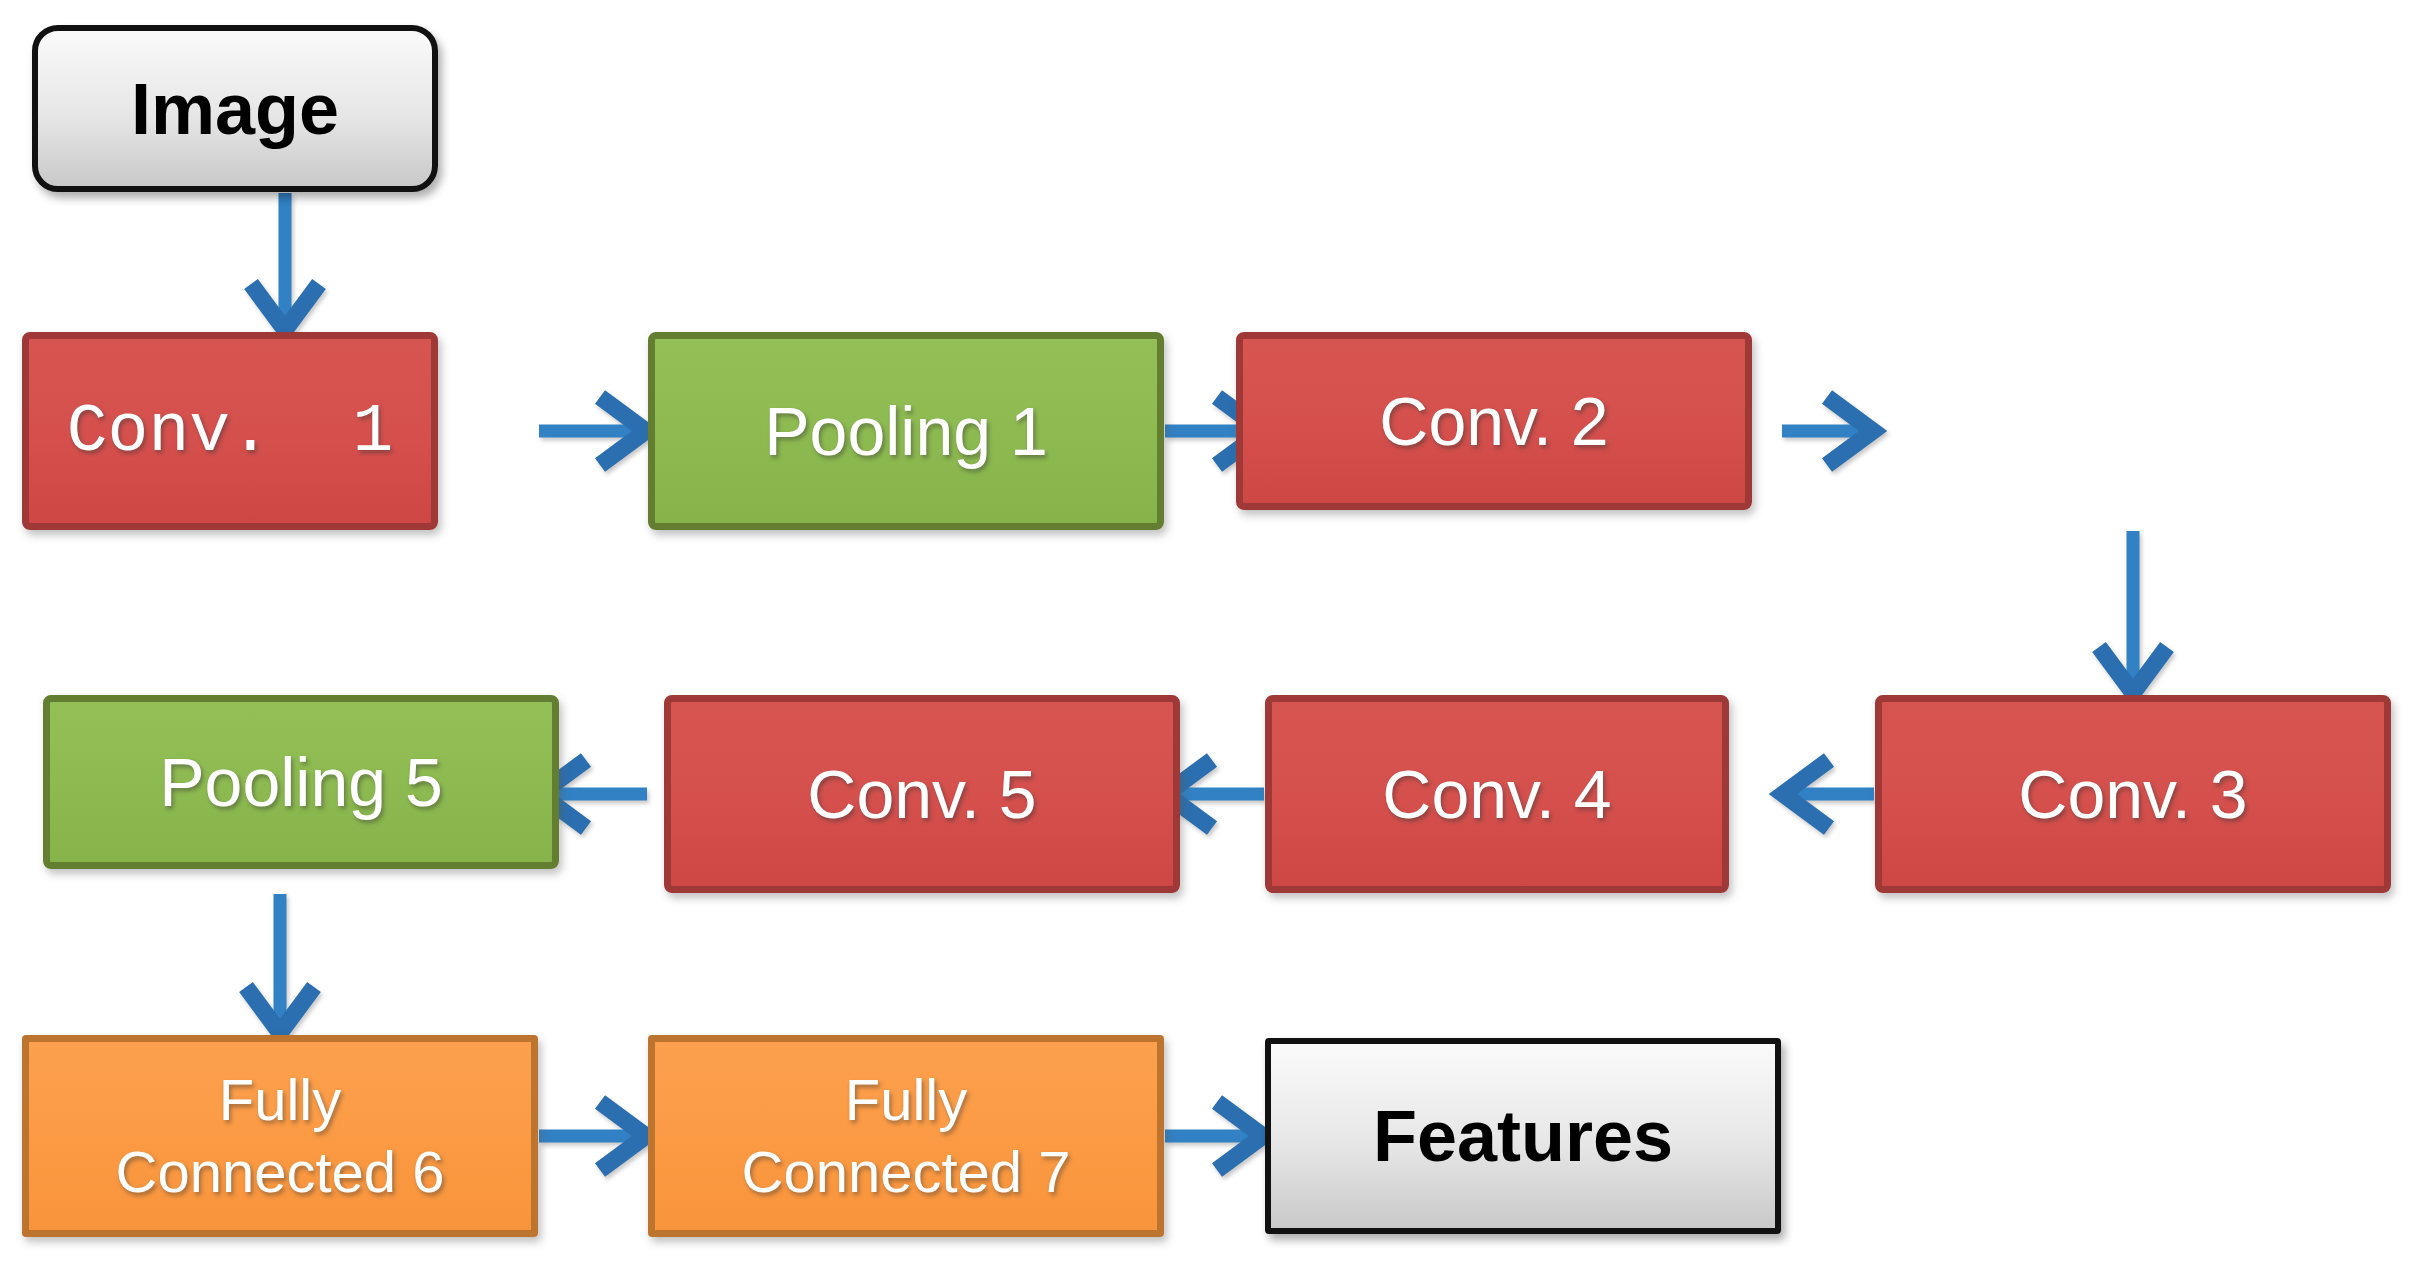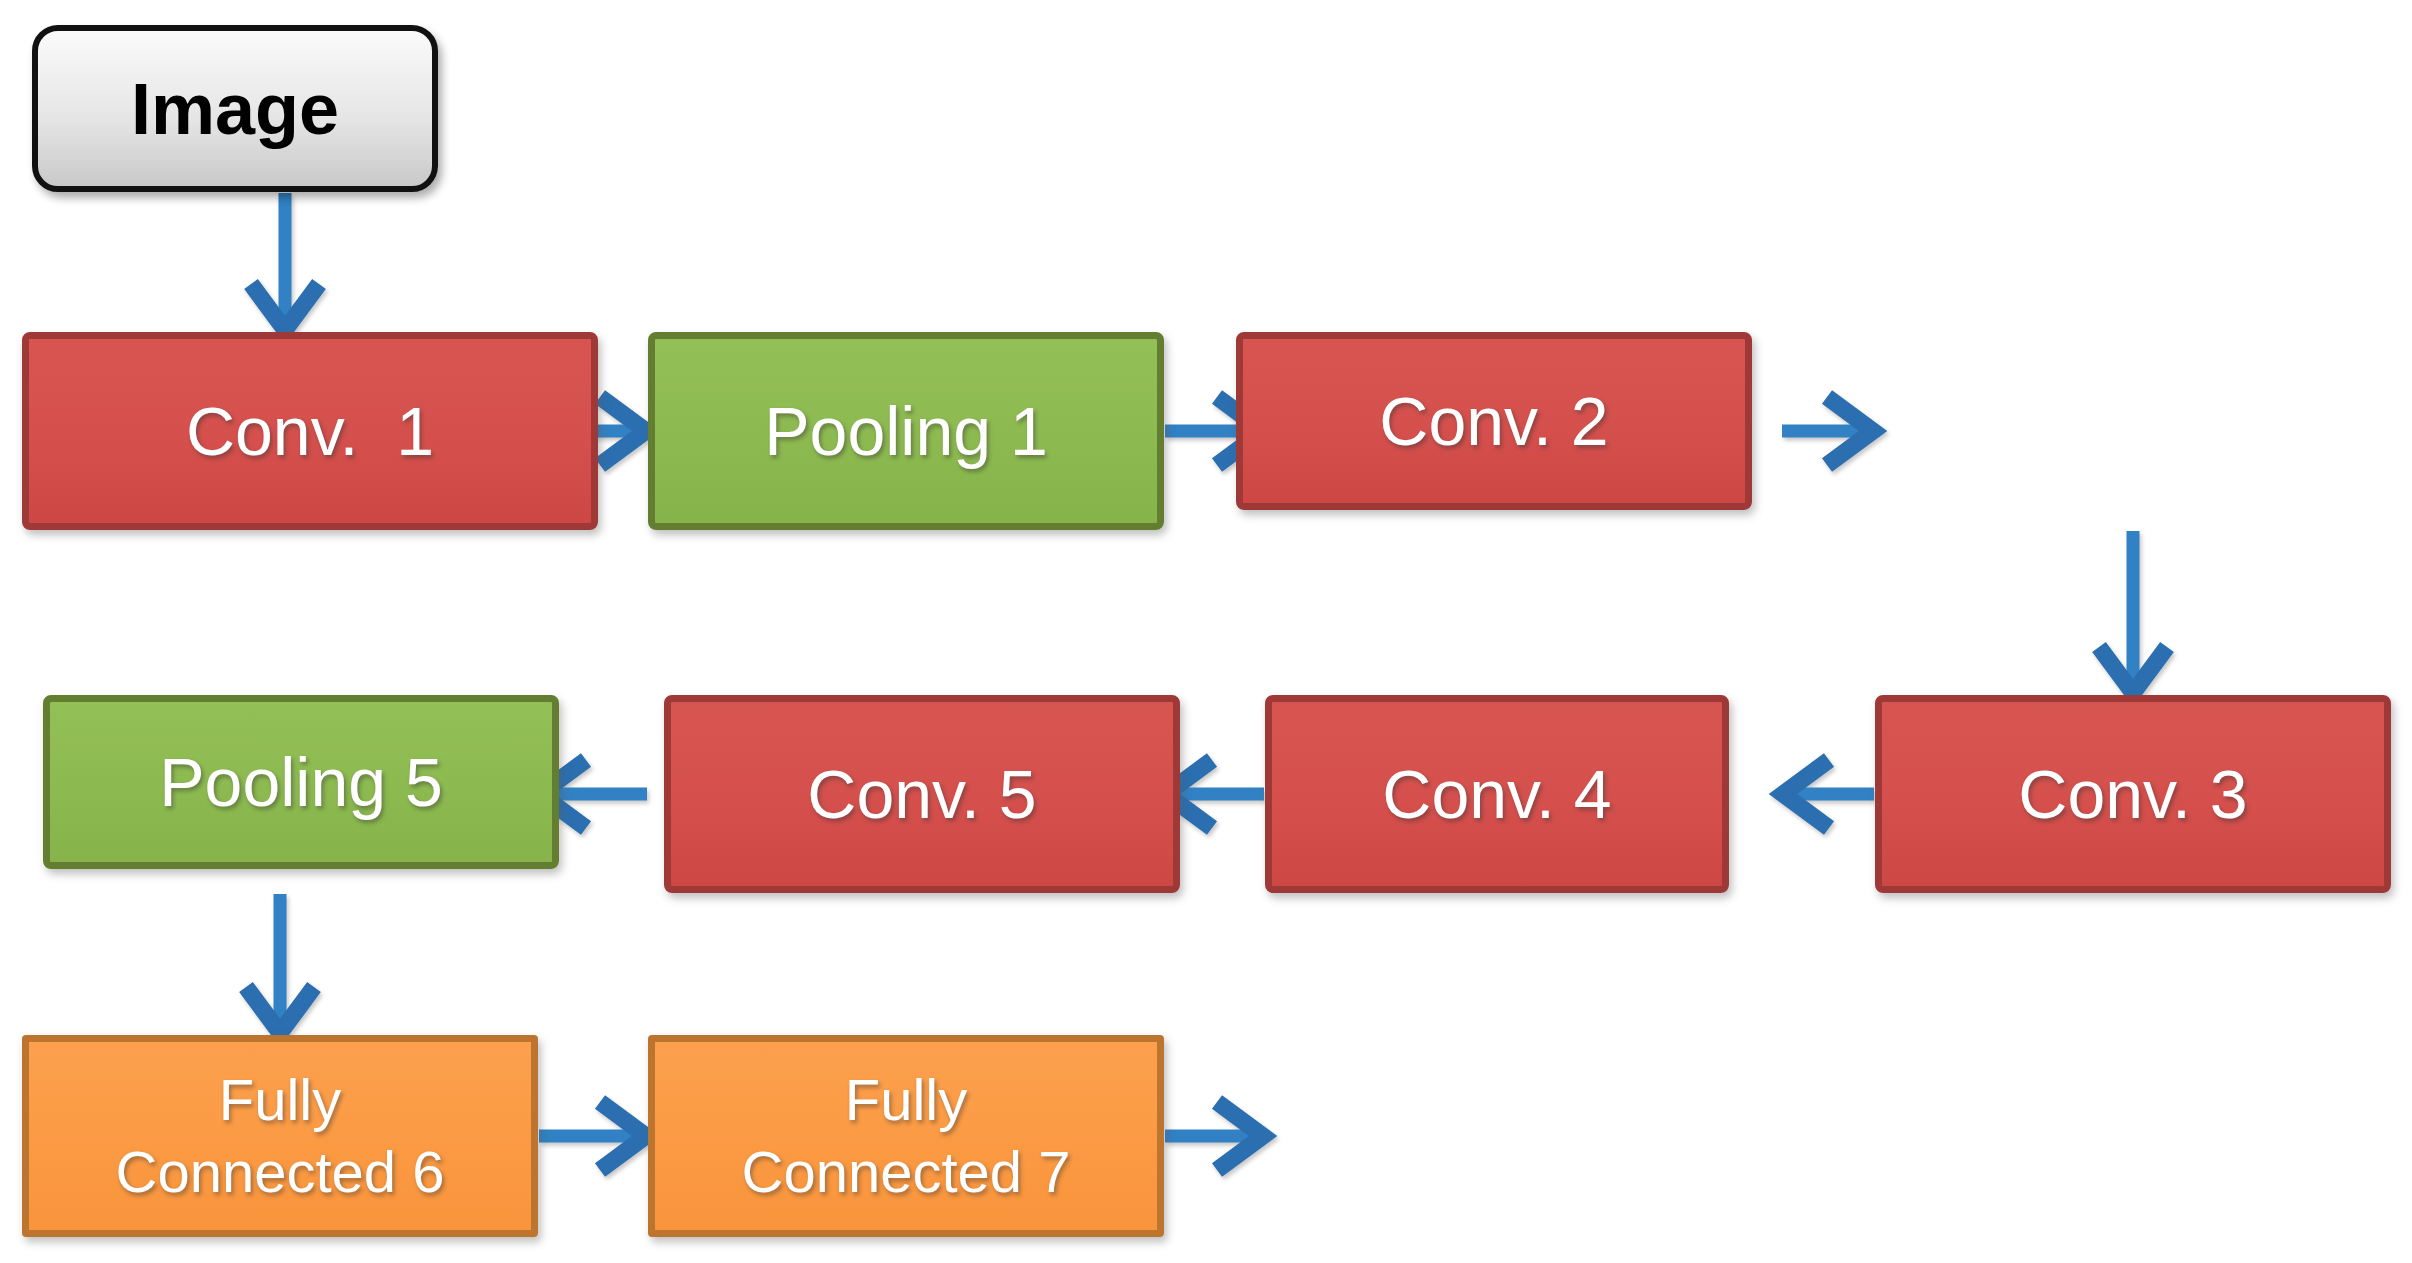--- a/index.html
+++ b/index.html
@@ -62,21 +62,21 @@
   }
   .terminal .label {
     color: var(--label-on-gray, #000000);
     font-weight: 700;
     font-size: 72px;
     text-shadow: none;
   }
 
   
   #n-image    { left: 32px;   top: 25px;   width: 406px; height: 167px; border-radius: 26px; }
-  #n-conv1    { left: 22px;   top: 332px;  width: 576px; height: 198px; }
+  #n-conv1    { left: 22px;   top: 332px;  width: 416px; height: 198px; font-family: Liberation Mono, monospace; }
   #n-pool1    { left: 648px;  top: 332px;  width: 516px; height: 198px; }
   #n-conv2    { left: 1236px; top: 332px;  width: 516px; height: 178px; }
   #n-pool2    { left: 1875px; top: 332px;  width: 516px; height: 198px; }
   #n-conv3    { left: 1875px; top: 695px;  width: 516px; height: 198px; }
   #n-conv4    { left: 1265px; top: 695px;  width: 464px; height: 198px; }
   #n-conv5    { left: 664px;  top: 695px;  width: 516px; height: 198px; }
   #n-pool5    { left: 22px;   top: 695px;  width: 516px; height: 174px; margin-left: 21px; }
   #n-fc6      { left: 22px;   top: 1035px; width: 516px; height: 202px; }
   #n-fc7      { left: 648px;  top: 1035px; width: 516px; height: 202px; }
   #n-features { left: 1265px; top: 1038px; width: 516px; height: 196px; border-radius: 4px; }
@@ -161,14 +161,17 @@
   </div>
 
   <div class="node fc" id="n-fc6">
     <span class="label">Fully
 Connected 6</span>
   </div>
   <div class="node fc" id="n-fc7">
     <span class="label">Fully
 Connected 7</span>
   </div>
+  <div class="node terminal" id="n-features">
+    <span class="label">Features</span>
+  </div>
 
 </div>
 
 </body></html>

